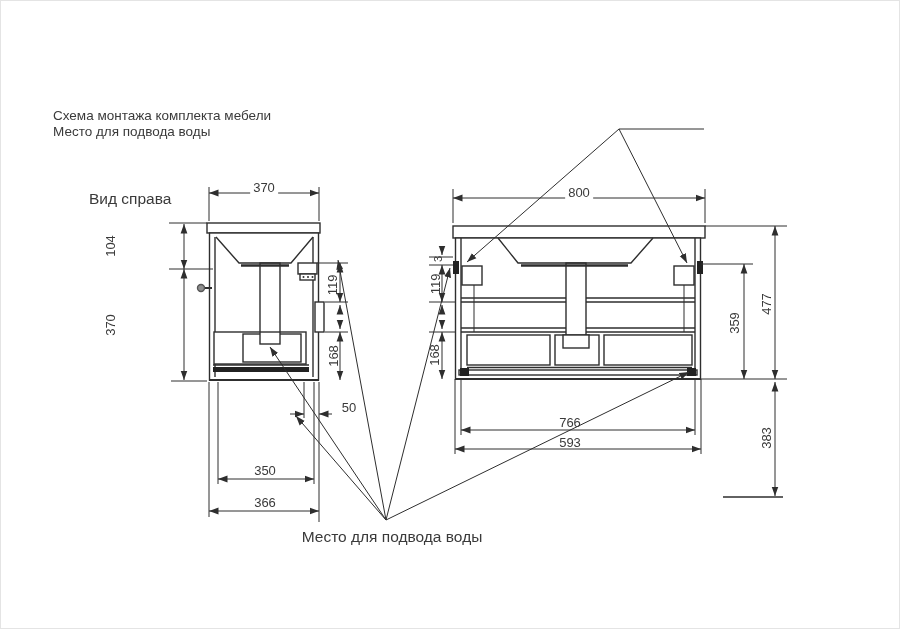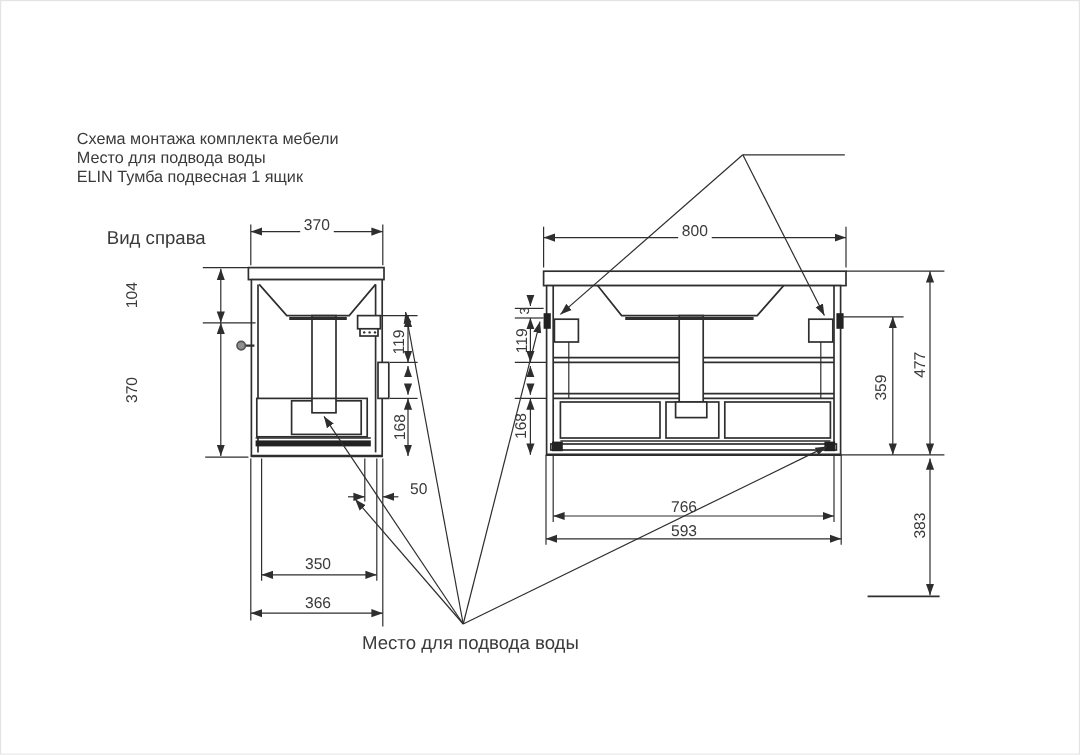--- a/index.html
+++ b/index.html
@@ -3,21 +3,21 @@
 <meta charset="utf-8">
 <style>
   html,body{margin:0;padding:0;background:#fff;}
   #stage{
     position:relative;width:900px;height:629px;background:#ffffff;
     font-family:"Liberation Sans", sans-serif;color:#333;overflow:hidden;
     border:1px solid #e4e4e4;box-sizing:border-box;
   }
   #linework{position:absolute;left:0;top:0;}
   .lbl{position:absolute;white-space:nowrap;color:#3a3a3a;}
-  .title-block{position:absolute;left:63px;top:107px;font-size:13.5px;line-height:16px;color:#3a3a3a;}
+  .title-block{position:absolute;left:52px;top:107px;font-size:13.5px;line-height:16px;color:#3a3a3a;}
   .big{font-size:15.5px;}
   .dim{position:absolute;font-size:13px;color:#3a3a3a;transform:translate(-50%,-50%);}
   .dim.rot{transform:translate(-50%,-50%) rotate(-90deg);}
   .dim.mask{background:#fff;padding:0 3px;}
   .dim.tiny{font-size:11px;}
   .center{transform:translate(-50%,-50%);}
 </style>
 </head>
 <body>
 
@@ -169,21 +169,20 @@
       <line x1="385" y1="519" x2="295" y2="415" marker-end="url(#arr)"></line>
       <line x1="385" y1="519" x2="337" y2="259" marker-end="url(#arr)"></line>
       <line x1="385" y1="519" x2="449" y2="267" marker-end="url(#arr)"></line>
       <line x1="385" y1="519" x2="688" y2="371" marker-end="url(#arr)"></line>
     </g>
   </svg>
 
   <div class="title-block">
     <div>Схема монтажа комплекта мебели</div>
     <div>Место для подвода воды</div>
-    <div>ELIN Тумба подвесная 1 ящик</div>
   </div>
 
   <div class="lbl big" style="left:88px;top:189px;text-align:center;">Вид справа</div>
   <div class="lbl big center" style="left:391px;top:536px;">Место для подвода воды</div>
 
   <div class="dim mask" style="left:263px;top:186px;">370</div>
   <div class="dim rot" style="left:109px;top:245px;">104</div>
   <div class="dim rot" style="left:109px;top:324px;">370</div>
   <div class="dim rot" style="left:331px;top:284px;">119</div>
   <div class="dim rot" style="left:332px;top:355px;">168</div>

